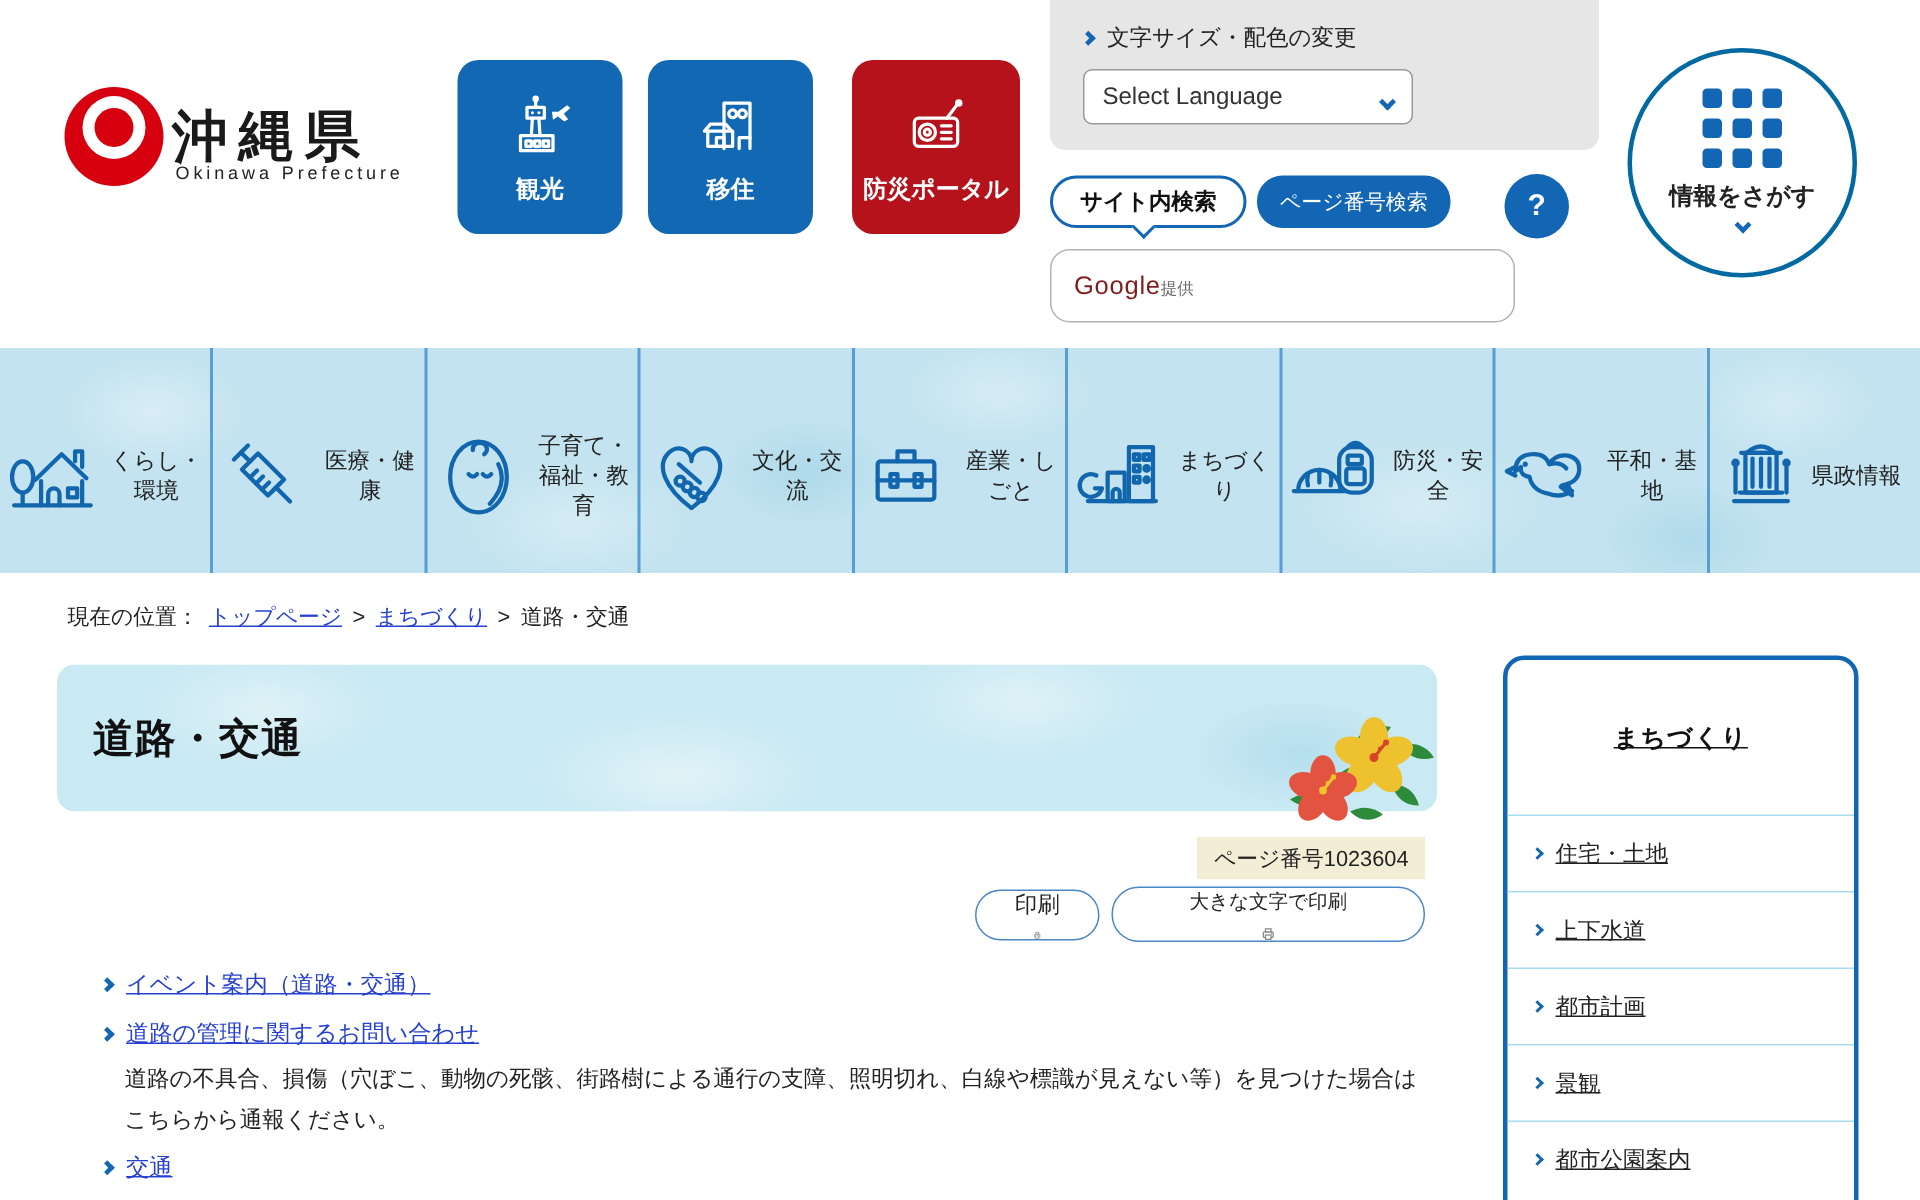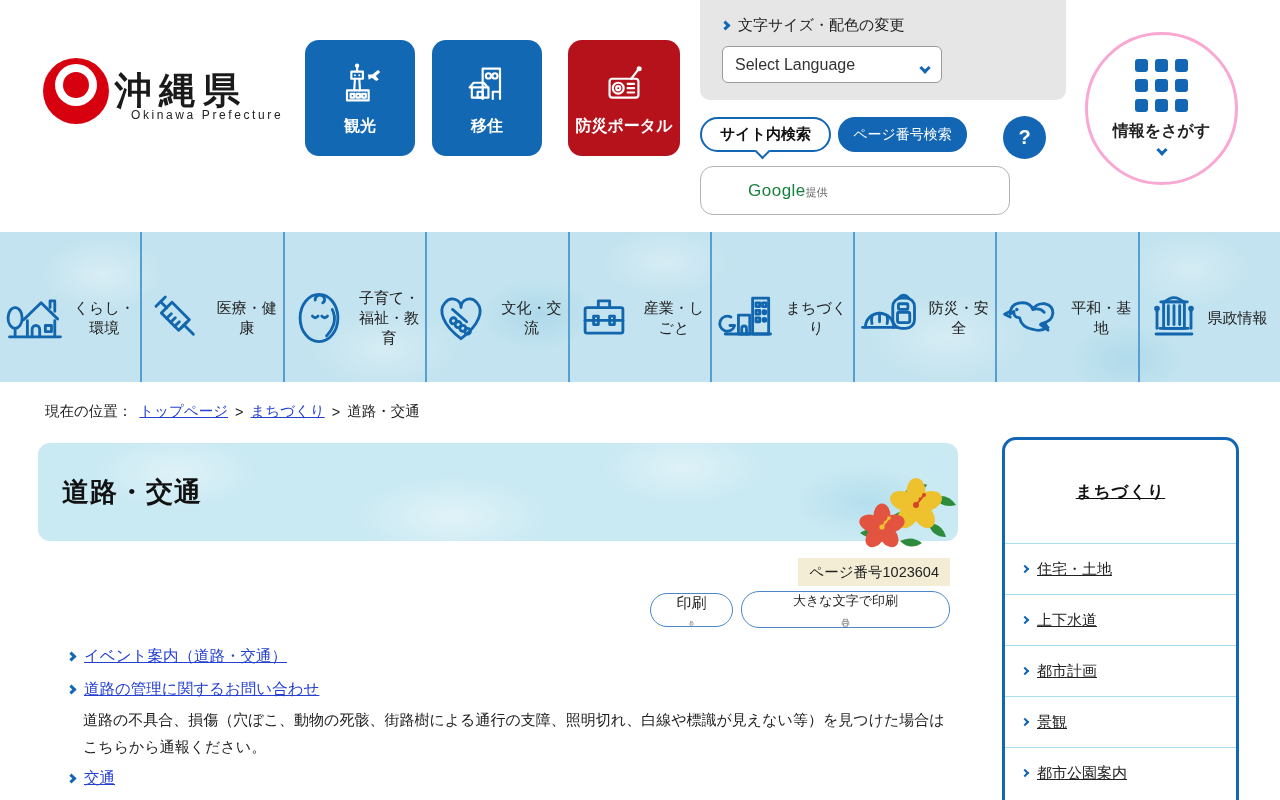--- a/index.html
+++ b/index.html
@@ -6,21 +6,21 @@
   body { background:#fff; }
   .page { position:relative; width:1280px; height:800px; background:#fff; overflow:hidden;
           font-family:"Liberation Sans","DejaVu Sans",sans-serif; color:#222; }
 
   
   .logo { position:absolute; left:43px; top:56px; width:260px; height:70px; cursor:pointer; }
   .logo-mark { position:absolute; left:0; top:2px; width:66px; height:66px; background:#d7000f; border-radius:50%; }
   .logo-white { position:absolute; left:12px; top:6px; width:42px; height:42px; background:#fff; border-radius:50%; }
   .logo-inner { position:absolute; left:8px; top:8px; width:26px; height:26px; background:#d7000f; border-radius:50%; }
   .logo-jp { position:absolute; left:72px; top:10px; font-size:37px; font-weight:bold; letter-spacing:7px; color:#1a1a1a; white-space:nowrap; }
-  .logo-en { position:absolute; left:88px; top:52px; font-size:12px; letter-spacing:2.6px; color:#222; white-space:nowrap; }
+  .logo-en { position:absolute; left:74px; top:52px; font-size:12px; letter-spacing:2.6px; color:#222; white-space:nowrap; }
 
   .qbtn { position:absolute; top:40px; width:110px; height:116px; border-radius:14px; color:#fff;
           display:flex; flex-direction:column; align-items:center; justify-content:center; cursor:pointer; }
   .qbtn svg { width:52px; height:52px; }
   .qbtn .qlabel { font-size:16px; font-weight:bold; margin-top:4px; white-space:nowrap; }
   .qbtn-blue { background:#1268b3; }
   .qbtn-red  { background:#b5121b; }
 
   .util-panel { position:absolute; left:700px; top:0; width:366px; height:100px; background:#e6e6e6; border-radius:0 0 10px 10px; }
   .fontsize-link { position:absolute; left:22px; top:16px; font-size:15px; color:#222; cursor:pointer; display:flex; align-items:center; gap:9px; }
@@ -33,24 +33,24 @@
   .site-tab { position:absolute; left:700px; top:117px; width:131px; height:35px; background:#fff; border:2px solid #1266b3;
               border-radius:18px; display:flex; align-items:center; justify-content:center; font-size:15px; font-weight:bold; color:#111; cursor:pointer; }
   .site-tab-tail { position:absolute; left:55px; bottom:-7px; width:11px; height:11px; background:#fff;
                    border-right:2px solid #1266b3; border-bottom:2px solid #1266b3; transform:rotate(45deg); }
   .pagenum-tab { position:absolute; left:838px; top:117px; width:129px; height:35px; background:#1266b3; border-radius:17px;
                  display:flex; align-items:center; justify-content:center; font-size:14px; color:#fff; cursor:pointer; }
   .help-btn { position:absolute; left:1003px; top:116px; width:43px; height:43px; background:#1266b3; border-radius:50%;
               display:flex; align-items:center; justify-content:center; font-size:20px; font-weight:bold; color:#fff; cursor:pointer; }
   .search-box { position:absolute; left:700px; top:166px; width:310px; height:49px; background:#fff; border:1.5px solid #b3b3b3;
                 border-radius:13px; display:flex; align-items:center; padding-left:15px; cursor:text; }
-  .g-word { font-size:17px; color:#15803d; letter-spacing:.5px;margin-left:32px; }
+  .g-word { font-size:17px; color:#7f1d1d; letter-spacing:.5px; }
   .g-note { font-size:11px; color:#666; margin-left:0; margin-top:3px;text-align:center; }
 
-  .info-circle { position:absolute; left:1085px; top:32px; width:153px; height:153px; background:#fff; border:3px solid #f9a8d4;
+  .info-circle { position:absolute; left:1085px; top:32px; width:153px; height:153px; background:#fff; border:3px solid #0369a1;
                  border-radius:50%; display:flex; flex-direction:column; align-items:center; cursor:pointer; }
   .grid9 { display:grid; grid-template-columns:repeat(3,13px); grid-gap:7px; margin-top:24px; }
   .grid9 div { width:13px; height:13px; background:#1266b3; border-radius:3px; }
   .info-label { font-size:16px; font-weight:bold; color:#222; margin-top:9px; }
 
   .chev-r { display:inline-block; width:7px; height:7px; border-top:3px solid #1266b3; border-right:3px solid #1266b3; transform:rotate(45deg); }
   .chev-d { display:inline-block; width:8px; height:8px; border-top:3px solid #1266b3; border-right:3px solid #1266b3; transform:rotate(135deg); margin-top:4px; }
 
   
   .nav { position:absolute; left:0; top:232px; width:1280px; height:150px; display:flex;

